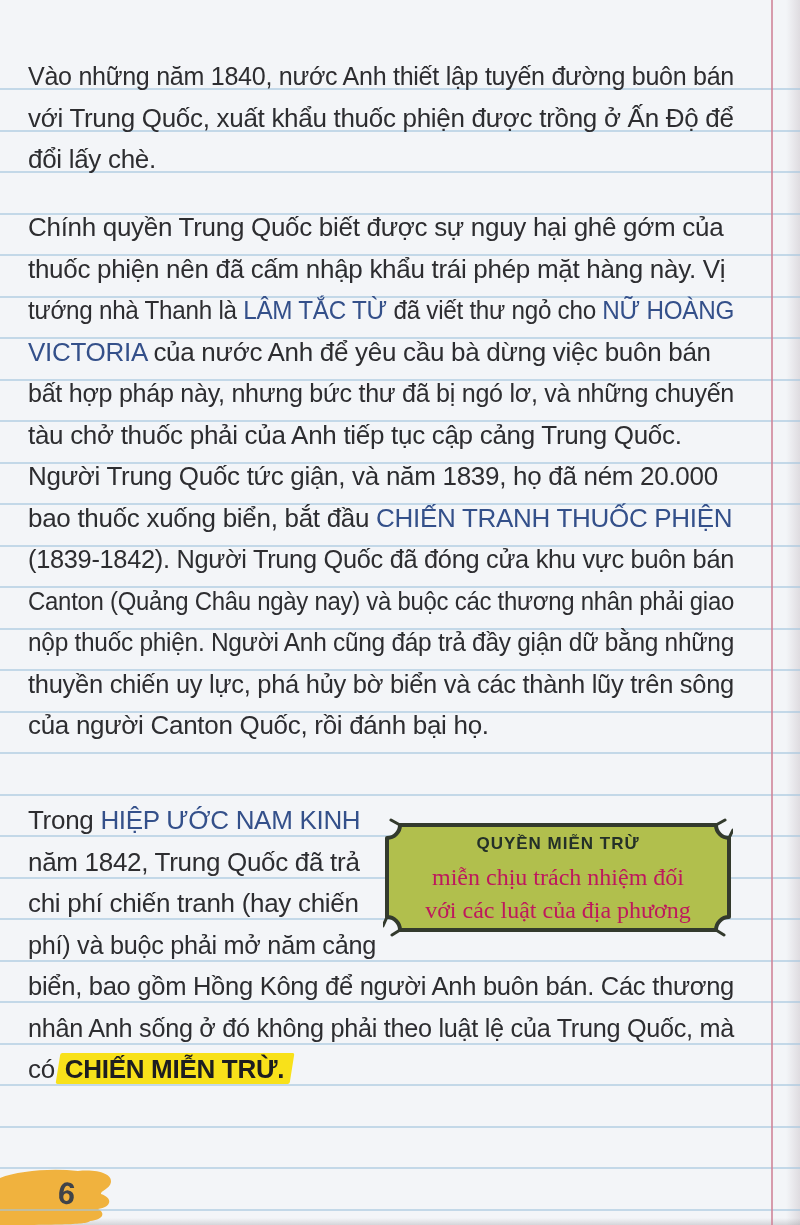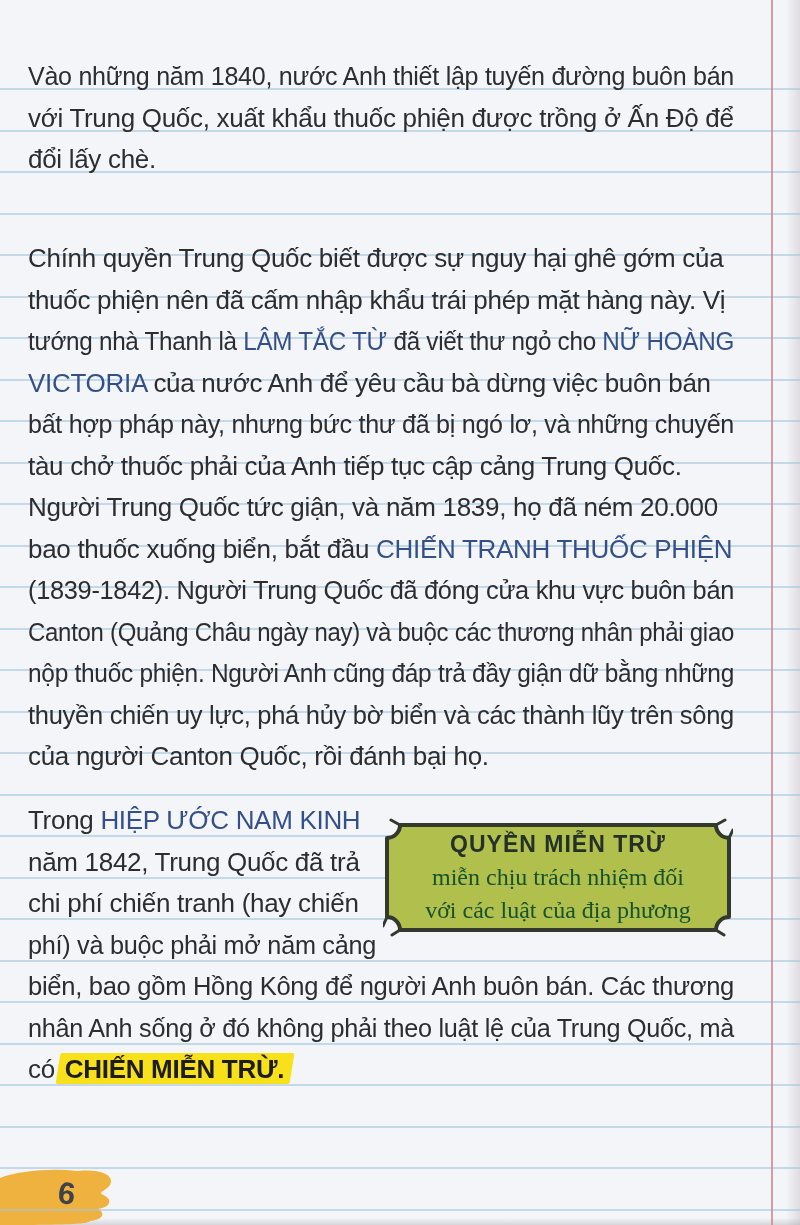--- a/index.html
+++ b/index.html
@@ -55,26 +55,26 @@
   .badge{
     position:absolute;left:383px;top:818px;width:350px;height:120px;z-index:4;
   }
   .badge svg{position:absolute;inset:0;}
   .badge-text{
     position:absolute;inset:8px 14px 10px 14px;
     display:flex;flex-direction:column;align-items:center;justify-content:center;
     text-align:center;
   }
   .badge-title{
-    font-weight:700;font-size:23px;letter-spacing:1px;
+    font-weight:700;font-size:17px;letter-spacing:1px;
     color:#243028;line-height:34px;
   }
   .badge-line{
     font-family:"Liberation Serif","DejaVu Serif",serif;
-    font-size:24px;color:#14532d;line-height:33px;
+    font-size:24px;color:#be185d;line-height:33px;
   }
   
   .page-tab{position:absolute;left:0;top:1168px;width:120px;height:57px;z-index:1;}
   .page-num{
     position:absolute;left:58px;top:1176px;z-index:3;
     font-size:31px;font-weight:700;color:#3f4349;
     transform:rotate(6deg);
   }
   .lines-layer{position:absolute;inset:0;z-index:2;pointer-events:none;}
 </style>
@@ -122,21 +122,21 @@
       <div class="rule" style="top: 1208.5px;"></div>
     </div>
   <div class="margin-line" style="z-index:2"></div>
 
   <div class="para" style="top:46px">
     <div class="tline"><span class="in" style="transform: scaleX(0.964275);">Vào những năm 1840, nước Anh thiết lập tuyến đường buôn bán</span></div>
     <div class="tline"><span class="in">với Trung Quốc, xuất khẩu thuốc phiện được trồng ở Ấn Độ để</span></div>
     <div class="tline"><span class="in">đổi lấy chè.</span></div>
   </div>
 
-  <div class="para" style="top:228px">
+  <div class="para" style="top:197px">
     <div class="tline"><span class="in">Chính quyền Trung Quốc biết được sự nguy hại ghê gớm của</span></div>
     <div class="tline"><span class="in">thuốc phiện nên đã cấm nhập khẩu trái phép mặt hàng này. Vị</span></div>
     <div class="tline"><span class="in" style="transform: scaleX(0.932995);"><span>tướng nhà Thanh là </span><span class="caps-blue">LÂM TẮC TỪ</span><span> đã viết thư ngỏ cho </span><span class="caps-blue">NỮ HOÀNG</span></span></div>
     <div class="tline"><span class="in"><span class="caps-blue">VICTORIA</span><span> của nước Anh để yêu cầu bà dừng việc buôn bán</span></span></div>
     <div class="tline"><span class="in" style="transform: scaleX(0.965656);">bất hợp pháp này, nhưng bức thư đã bị ngó lơ, và những chuyến</span></div>
     <div class="tline"><span class="in">tàu chở thuốc phải của Anh tiếp tục cập cảng Trung Quốc.</span></div>
     <div class="tline"><span class="in">Người Trung Quốc tức giận, và năm 1839, họ đã ném 20.000</span></div>
     <div class="tline"><span class="in"><span>bao thuốc xuống biển, bắt đầu </span><span class="caps-blue">CHIẾN TRANH THUỐC PHIỆN</span></span></div>
     <div class="tline"><span class="in" style="transform: scaleX(0.975159);">(1839-1842). Người Trung Quốc đã đóng cửa khu vực buôn bán</span></div>
     <div class="tline"><span class="in" style="transform: scaleX(0.921596);">Canton (Quảng Châu ngày nay) và buộc các thương nhân phải giao</span></div>

